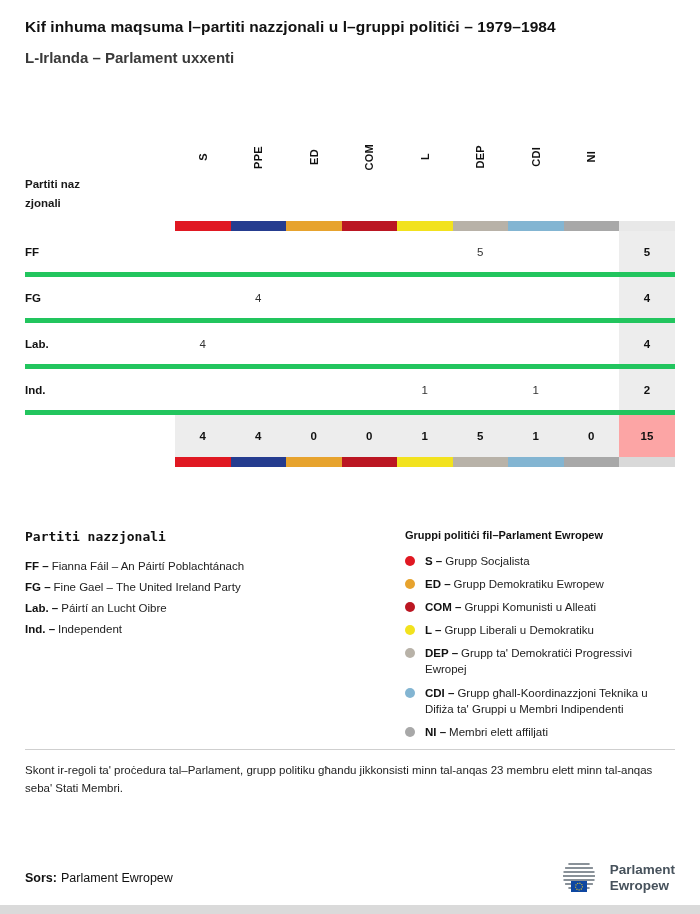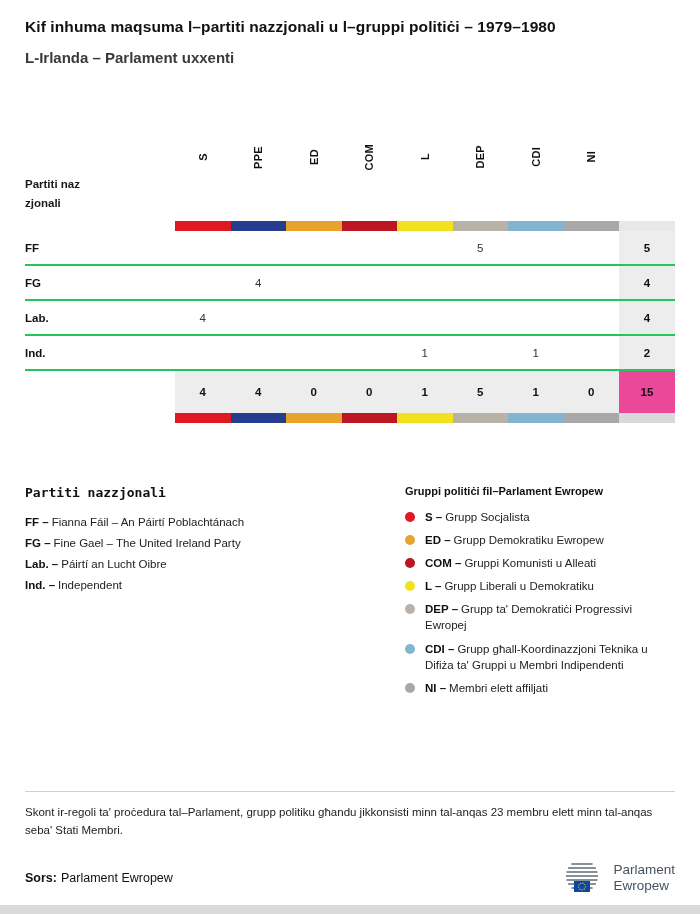--- a/index.html
+++ b/index.html
@@ -16,60 +16,60 @@
   .tablewrap { margin:27px 25px 0 25px; }
   .tg { display:grid; grid-template-columns:150px repeat(8, 1fr) 56px; }
   .header-row { height:128px; }
   .corner { display:flex; align-items:flex-end; padding-bottom:9px; }
   .corner span { display:block; width:60px; font-size:11.5px; font-weight:bold; line-height:1.6; word-break:break-all; }
   .vcell { display:flex; align-items:center; justify-content:center; }
   .vtext { writing-mode:vertical-rl; transform:rotate(180deg); font-size:11px; font-weight:bold; letter-spacing:.3px; color:#111; }
   .seats-col-bg { background:#e8e8e8; }
   .seats-head { display:flex; align-items:flex-end; padding:0 4px 9px 6px; font-size:11.5px; font-weight:bold; }
   .band-row { height:10px; }
-  .data-row { height:35px; border-bottom:2px solid #22c55e; }
+  .data-row { height:46px; border-bottom:5px solid #22c55e; }
   .data-row .cell { display:flex; align-items:center; justify-content:center; font-size:11.5px; color:#333; }
   .data-row .party { justify-content:flex-start; font-weight:bold; color:#111; }
   .data-row .seats { font-weight:bold; background:#ededed; color:#111; }
   .totals-row { height:42px; }
   .totals-row .cell { display:flex; align-items:center; justify-content:center; font-size:11.5px; font-weight:bold; background:#ededed; color:#111; }
   .totals-row .blank { background:transparent; }
-  .totals-row .seats-total { background:#ec4899; }
+  .totals-row .seats-total { background:#fca5a5; }
   .seats-band-top { background:#e8e8e8; }
   .seats-band-bottom { background:#d9d9d9; }
 
   
   .legends { display:flex; margin:62px 25px 0 25px; }
   .legend-left { flex:0 0 380px; }
   .legend-left h3 { font-family:"DejaVu Sans Mono", monospace; font-size:13px; font-weight:bold; color:#111; }
   .pl-items { margin-top:16px; }
   .pl-item { font-size:11.5px; margin-bottom:9px; color:#222; }
   .pl-item b { color:#111; margin-right:3px; }
   .legend-right { flex:1; }
   .legend-right h4 { font-size:11px; font-weight:bold; color:#111; margin-bottom:12px; }
   .gl-item { display:flex; margin-bottom:7px; font-size:11.5px; line-height:1.4; color:#222; }
   .dot { flex:0 0 10px; width:10px; height:10px; border-radius:50%; margin:3px 10px 0 0; }
   .gl-text b { color:#111; margin-right:3px; }
 
   
-  .footnote { position:absolute; left:25px; right:25px; top:791px; border-top:1px solid #cfcfcf; padding-top:12px; font-size:11.5px; line-height:1.55; color:#222; }
+  .footnote { position:absolute; left:25px; right:25px; top:749px; border-top:1px solid #cfcfcf; padding-top:12px; font-size:11.5px; line-height:1.55; color:#222; }
   .source-row { position:absolute; left:25px; right:25px; top:855px; height:46px; display:flex; align-items:center; justify-content:space-between; }
   .source { font-size:12.5px; color:#111; }
   .source b { margin-right:4px; }
   .logo { display:flex; align-items:center; gap:8px; }
-  .logo-text { font-size:13.5px; font-weight:normal; color:#47525c; line-height:1.2; }
+  .logo-text { font-size:13.5px; font-weight:bold; color:#47525c; line-height:1.2; }
   .bottom-strip { position:absolute; left:0; bottom:0; width:100%; height:9px; background:#dadada; }
 </style>
 </head>
 <body>
 
 <div class="page">
 
   <div class="header">
-    <div class="title">Kif inhuma maqsuma l–partiti nazzjonali u l–gruppi politiċi – 1979–1980</div>
+    <div class="title">Kif inhuma maqsuma l–partiti nazzjonali u l–gruppi politiċi – 1979–1984</div>
     <div class="subtitle">L-Irlanda – Parlament uxxenti</div>
   </div>
 
   <div class="tablewrap">
 
     <div class="tg header-row">
       <div class="corner">
           <span>Partiti nazzjonali</span>
         </div>
       <div class="vcell">

